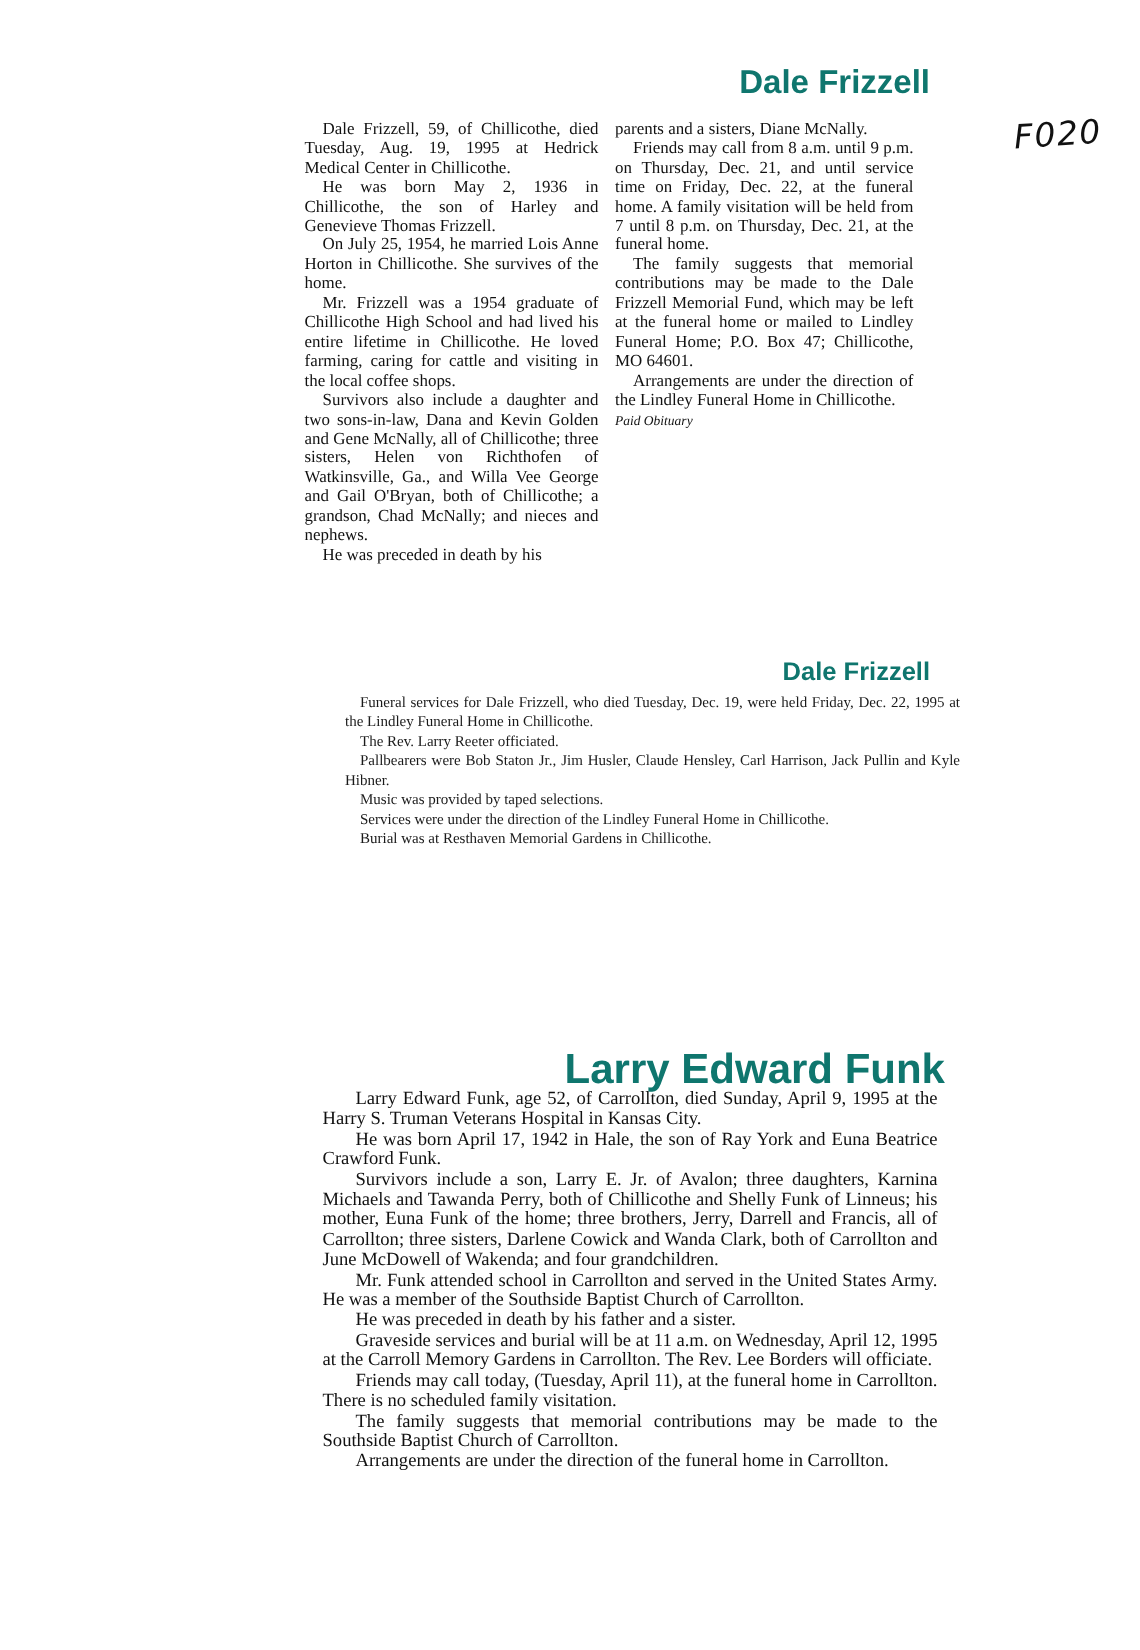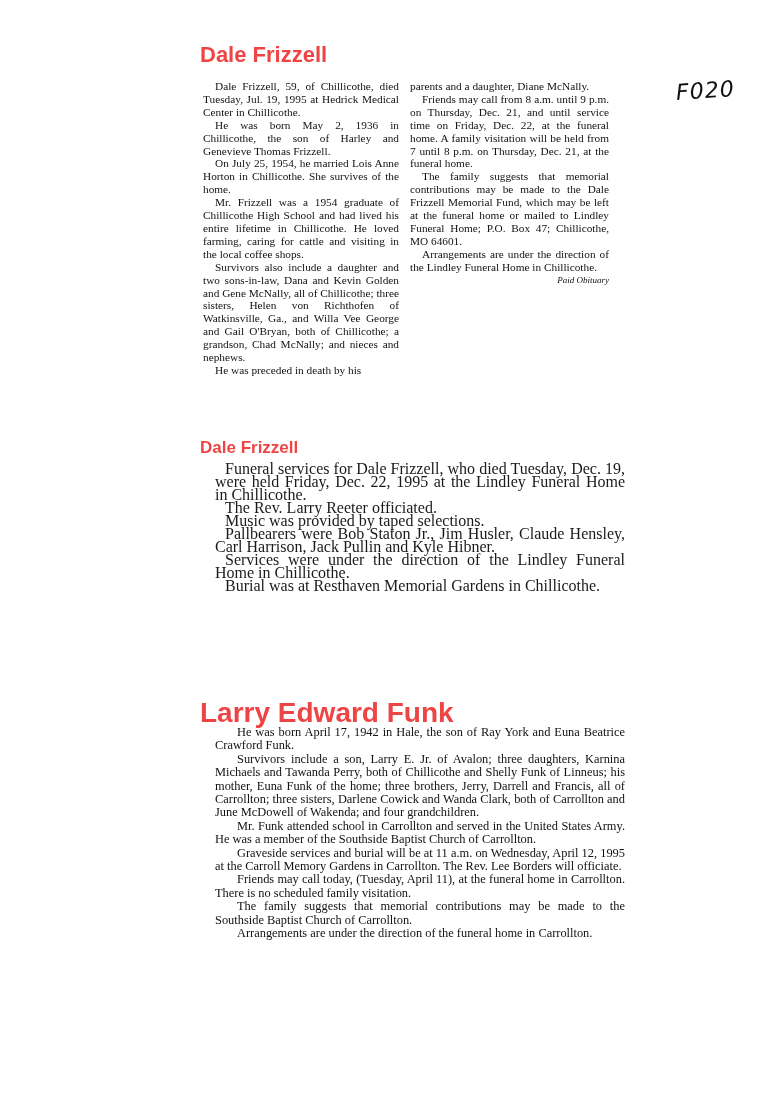--- a/index.html
+++ b/index.html
@@ -2,81 +2,83 @@
 <html><head>
   <meta charset="utf-8">
   <style>
     html, body { margin: 0; padding: 0; }
     body {
       width: 760px; height: 1100px; background: #ffffff; position: relative;
       overflow: hidden; color: #111;
       font-family: "Liberation Serif", "DejaVu Serif", serif;
     }
     .headline {
-      position: absolute; left: 0; width: 100%; text-align: left;
-      font-family: "Liberation Sans", "DejaVu Sans", sans-serif; font-weight: bold; color: #ef4444;
+      position: absolute; left: 0; width: 100%; text-align: right;
+      font-family: "Liberation Sans", "DejaVu Sans", sans-serif; font-weight: bold; color: #0f766e;
     }
     #h1 { top: 42px; left: 200px; width: 420px; font-size: 22px; }
     #h2 { top: 438px; left: 200px; width: 420px; font-size: 17px; }
     #h3 { top: 697px; left: 200px; width: 430px; font-size: 28px; }
     .col { position: absolute; font-size: 11.3px; line-height: 12.9px; text-align: justify; }
     .col p { margin: 0; text-indent: 12px; }
     #col1 { left: 203px; top: 80px; width: 196px; }
     #col2 { left: 410px; top: 80px; width: 199px; }
-    .paid { text-align: right; font-style: italic; font-size: 9px; margin-top: 3px; text-indent: 0 !important; }
-    #sec2 { position: absolute; left: 215px; top: 462px; width: 410px; font-size: 16px; line-height: 13px; text-align: justify; color: #1a1a1a; }
+    .paid { font-style: italic; font-size: 9px; margin-top: 3px; text-indent: 0 !important; }
+    #sec2 { position: absolute; left: 230px; top: 462px; width: 410px; font-size: 10px; line-height: 13px; text-align: justify; color: #1a1a1a; }
     #sec2 p { margin: 0; text-indent: 10px; }
     #sec3 { position: absolute; left: 215px; top: 726px; width: 410px; font-size: 12.4px; line-height: 13.4px; text-align: justify; }
     #sec3 p { margin: 0; text-indent: 22px; }
     #handwritten {
       position: absolute; left: 676px; top: 78px; font-size: 22px; font-style: italic;
       font-family: "DejaVu Sans", sans-serif; font-weight: 300; letter-spacing: 1px; color: #111;
       transform: rotate(-4deg);
     }
   </style>
 </head>
 <body>
 
 <div id="handwritten">F020</div>
 
 <div>
   <div id="h1" class="headline">Dale Frizzell</div>
   <div id="col1" class="col">
-    <p>Dale Frizzell, 59, of Chillicothe, died Tuesday, Jul. 19, 1995 at Hedrick Medical Center in Chillicothe.</p>
+    <p>Dale Frizzell, 59, of Chillicothe, died Tuesday, Aug. 19, 1995 at Hedrick Medical Center in Chillicothe.</p>
     <p>He was born May 2, 1936 in Chillicothe, the son of Harley and Genevieve Thomas Frizzell.</p>
     <p>On July 25, 1954, he married Lois Anne Horton in Chillicothe. She survives of the home.</p>
     <p>Mr. Frizzell was a 1954 graduate of Chillicothe High School and had lived his entire lifetime in Chillicothe. He loved farming, caring for cattle and visiting in the local coffee shops.</p>
     <p>Survivors also include a daughter and two sons-in-law, Dana and Kevin Golden and Gene McNally, all of Chillicothe; three sisters, Helen von Richthofen of Watkinsville, Ga., and Willa Vee George and Gail O'Bryan, both of Chillicothe; a grandson, Chad McNally; and nieces and nephews.</p>
     <p>He was preceded in death by his</p>
   </div>
   <div id="col2" class="col">
-    <p style="text-indent:0">parents and a daughter, Diane McNally.</p>
+    <p style="text-indent:0">parents and a sisters, Diane McNally.</p>
     <p>Friends may call from 8 a.m. until 9 p.m. on Thursday, Dec. 21, and until service time on Friday, Dec. 22, at the funeral home. A family visitation will be held from 7 until 8 p.m. on Thursday, Dec. 21, at the funeral home.</p>
     <p>The family suggests that memorial contributions may be made to the Dale Frizzell Memorial Fund, which may be left at the funeral home or mailed to Lindley Funeral Home; P.O. Box 47; Chillicothe, MO 64601.</p>
     <p>Arrangements are under the direction of the Lindley Funeral Home in Chillicothe.</p>
     <p class="paid">Paid Obituary</p>
   </div>
 </div>
 
 <div>
   <div id="h2" class="headline">Dale Frizzell</div>
   <div id="sec2">
     <p>Funeral services for Dale Frizzell, who died Tuesday, Dec. 19, were held Friday, Dec. 22, 1995 at the Lindley Funeral Home in Chillicothe.</p>
     <p>The Rev. Larry Reeter officiated.</p>
+    <p>Pallbearers were Bob Staton Jr., Jim Husler, Claude Hensley, Carl Harrison, Jack Pullin and Kyle Hibner.</p>
     <p>Music was provided by taped selections.</p>
-    <p>Pallbearers were Bob Staton Jr., Jim Husler, Claude Hensley, Carl Harrison, Jack Pullin and Kyle Hibner.</p>
     <p>Services were under the direction of the Lindley Funeral Home in Chillicothe.</p>
     <p>Burial was at Resthaven Memorial Gardens in Chillicothe.</p>
   </div>
 </div>
 
 <div>
   <div id="h3" class="headline">Larry Edward Funk</div>
   <div id="sec3">
+    <p>Larry Edward Funk, age 52, of Carrollton, died Sunday, April 9, 1995 at the Harry S. Truman Veterans Hospital in Kansas City.</p>
     <p>He was born April 17, 1942 in Hale, the son of Ray York and Euna Beatrice Crawford Funk.</p>
     <p>Survivors include a son, Larry E. Jr. of Avalon; three daughters, Karnina Michaels and Tawanda Perry, both of Chillicothe and Shelly Funk of Linneus; his mother, Euna Funk of the home; three brothers, Jerry, Darrell and Francis, all of Carrollton; three sisters, Darlene Cowick and Wanda Clark, both of Carrollton and June McDowell of Wakenda; and four grandchildren.</p>
     <p>Mr. Funk attended school in Carrollton and served in the United States Army. He was a member of the Southside Baptist Church of Carrollton.</p>
+    <p>He was preceded in death by his father and a sister.</p>
     <p>Graveside services and burial will be at 11 a.m. on Wednesday, April 12, 1995 at the Carroll Memory Gardens in Carrollton. The Rev. Lee Borders will officiate.</p>
     <p>Friends may call today, (Tuesday, April 11), at the funeral home in Carrollton. There is no scheduled family visitation.</p>
     <p>The family suggests that memorial contributions may be made to the Southside Baptist Church of Carrollton.</p>
     <p>Arrangements are under the direction of the funeral home in Carrollton.</p>
   </div>
 </div>
 
 </body></html>

